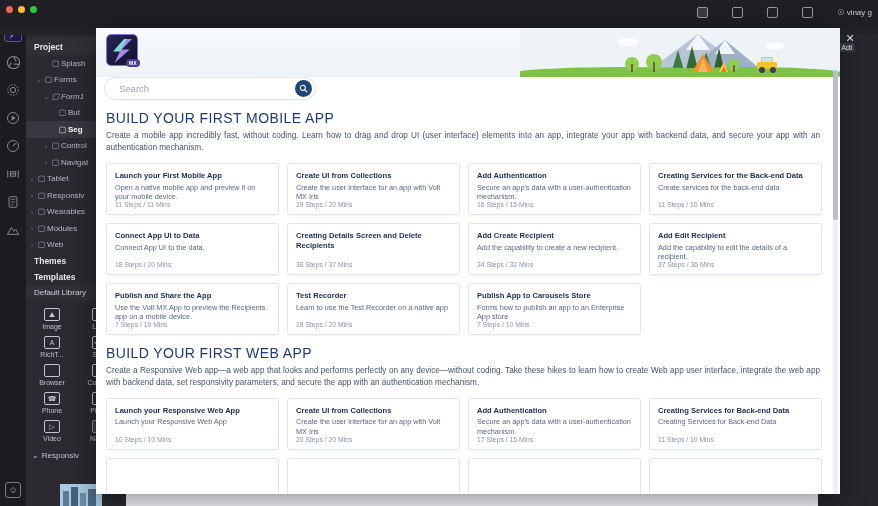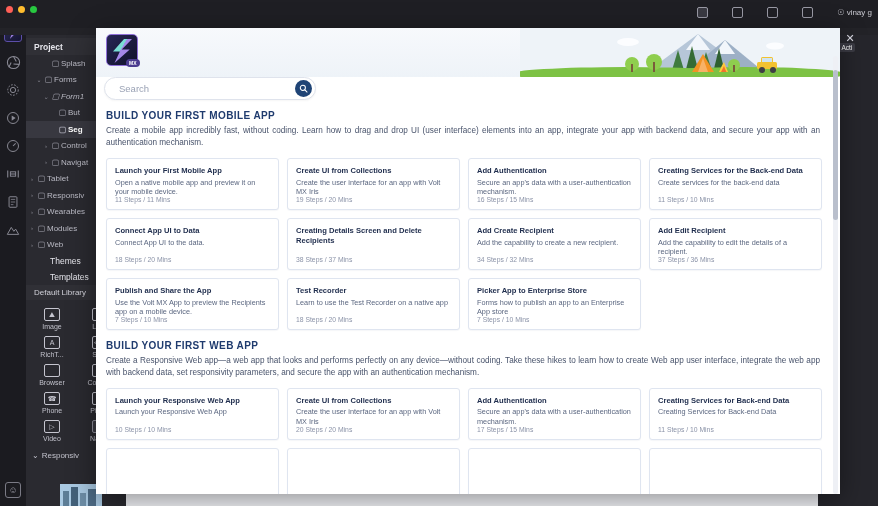--- a/index.html
+++ b/index.html
@@ -64,21 +64,21 @@
   .panel-sec { height: 17px; display:flex; align-items:center; justify-content:space-between;
     padding: 0 6px 0 8px; background: #303036; font-size: 8.5px; font-weight: bold; color: #e4e4ea; }
   .grip { display:grid; grid-template-columns: repeat(2,2px); gap:2px; }
   .grip i { width:2px;height:2px;background:#8d8d98;display:block; }
   .tree-row { height: 16.5px; display:flex; align-items:center; font-size: 8px; color:#b9b9c3; white-space:nowrap; overflow:hidden; }
   .tree-row .arw { width:8px; text-align:center; font-size:6px; color:#8c8c97; }
   .tree-row .ic { width:11px; text-align:center; font-size:8px; color:#a7a7b2; }
   .tree-row.sel { background:#383840; color:#fff; font-weight:bold; }
   .tree-row.it { font-style: italic; }
   .panel-sec2 { height: 16px; display:flex; align-items:center; padding-left:8px;
-    font-size: 8.5px; font-weight:normal; color:#e4e4ea;margin-left:16px; }
+    font-size: 8.5px; font-weight:bold; color:#e4e4ea; }
   .panel-sec3 { height: 15px; display:flex; align-items:center; padding-left:8px;
     font-size: 8px; color:#d0d0d8; background:#303036; }
   .lib-grid { display:grid; grid-template-columns: 1fr 1fr; padding: 4px 2px; }
   .lib-item { display:flex; flex-direction:column; align-items:center; gap:2px; padding:4px 0 2px; }
   .lib-item .bx { width:16px; height:13px; border:1.2px solid #c5c5cf; border-radius:2px;
     display:flex; align-items:center; justify-content:center; color:#c5c5cf; font-size:7px; }
   .lib-item .bx.hl { border-color:#8e8e9a; background:#3a3a42; }
   .lib-item span { font-size:7px; color:#c0c0ca; white-space:nowrap; }
   .carousel-row { height:15px; display:flex; align-items:center; gap:3px; padding-left:6px; font-size:8px; color:#c2c2cc; }
   .thumb { position:absolute; left:34px; bottom:0px; width:42px; height:22px;
@@ -134,21 +134,21 @@
   .searchbar input::placeholder { color:#9aa2b5; }
   .search-btn {
     width: 17px; height: 17px; border-radius:50%; background:#1f4476; color:#fff;
     display:flex; align-items:center; justify-content:center; flex:0 0 auto; cursor:pointer;
   }
   .modal-body {
     position:absolute; top: 72px; left:0; right:0; bottom:0; overflow:hidden;
     padding: 10px 16px 0 8px;
   }
   .sec-title {
-    font-size: 10px; font-weight: bold; color: #1f3b6e; letter-spacing: .4px;
+    font-size: 14px; font-weight: normal; color: #1f3b6e; letter-spacing: .4px;
     margin: 0 0 4px 2px;
   }
   .sec-desc {
     font-size: 8.2px; line-height: 1.45; color: #48536b; margin: 0 4px 9px 2px;
     text-align: justify;
   }
   .card-grid { display: grid; grid-template-columns: repeat(4, 1fr); gap: 8px; margin-bottom: 10px; padding: 0 2px; }
   .card {
     border: 1px solid #dfe5f0; border-radius: 3px; background:#fff;
     height: 52px; padding: 7px 8px 6px; position: relative; cursor:pointer;
@@ -487,21 +487,21 @@
             <div class="card-title">Publish and Share the App</div>
             <div class="card-desc">Use the Volt MX App to preview the Recipients app on a mobile device.</div>
             <div class="card-meta">7 Steps / 10 Mins</div>
           </div>
           <div class="card">
             <div class="card-title">Test Recorder</div>
             <div class="card-desc">Learn to use the Test Recorder on a native app</div>
             <div class="card-meta">18 Steps / 20 Mins</div>
           </div>
           <div class="card">
-            <div class="card-title">Picker App to Enterprise Store</div>
+            <div class="card-title">Publish App to Carousels Store</div>
             <div class="card-desc">Forms how to publish an app to an Enterprise App store</div>
             <div class="card-meta">7 Steps / 10 Mins</div>
           </div>
         </div>
         <div class="sec-title">BUILD YOUR FIRST WEB APP</div>
         <div class="sec-desc">Create a Responsive Web app—a web app that looks and performs perfectly on any device—without coding. Take these hikes to learn how to create Web app user interface, integrate the web app with backend data, set responsivity parameters, and secure the app with an authentication mechanism.</div>
         <div class="card-grid">
           <div class="card">
             <div class="card-title">Launch your Responsive Web App</div>
             <div class="card-desc">Launch your Responsive Web App</div>

